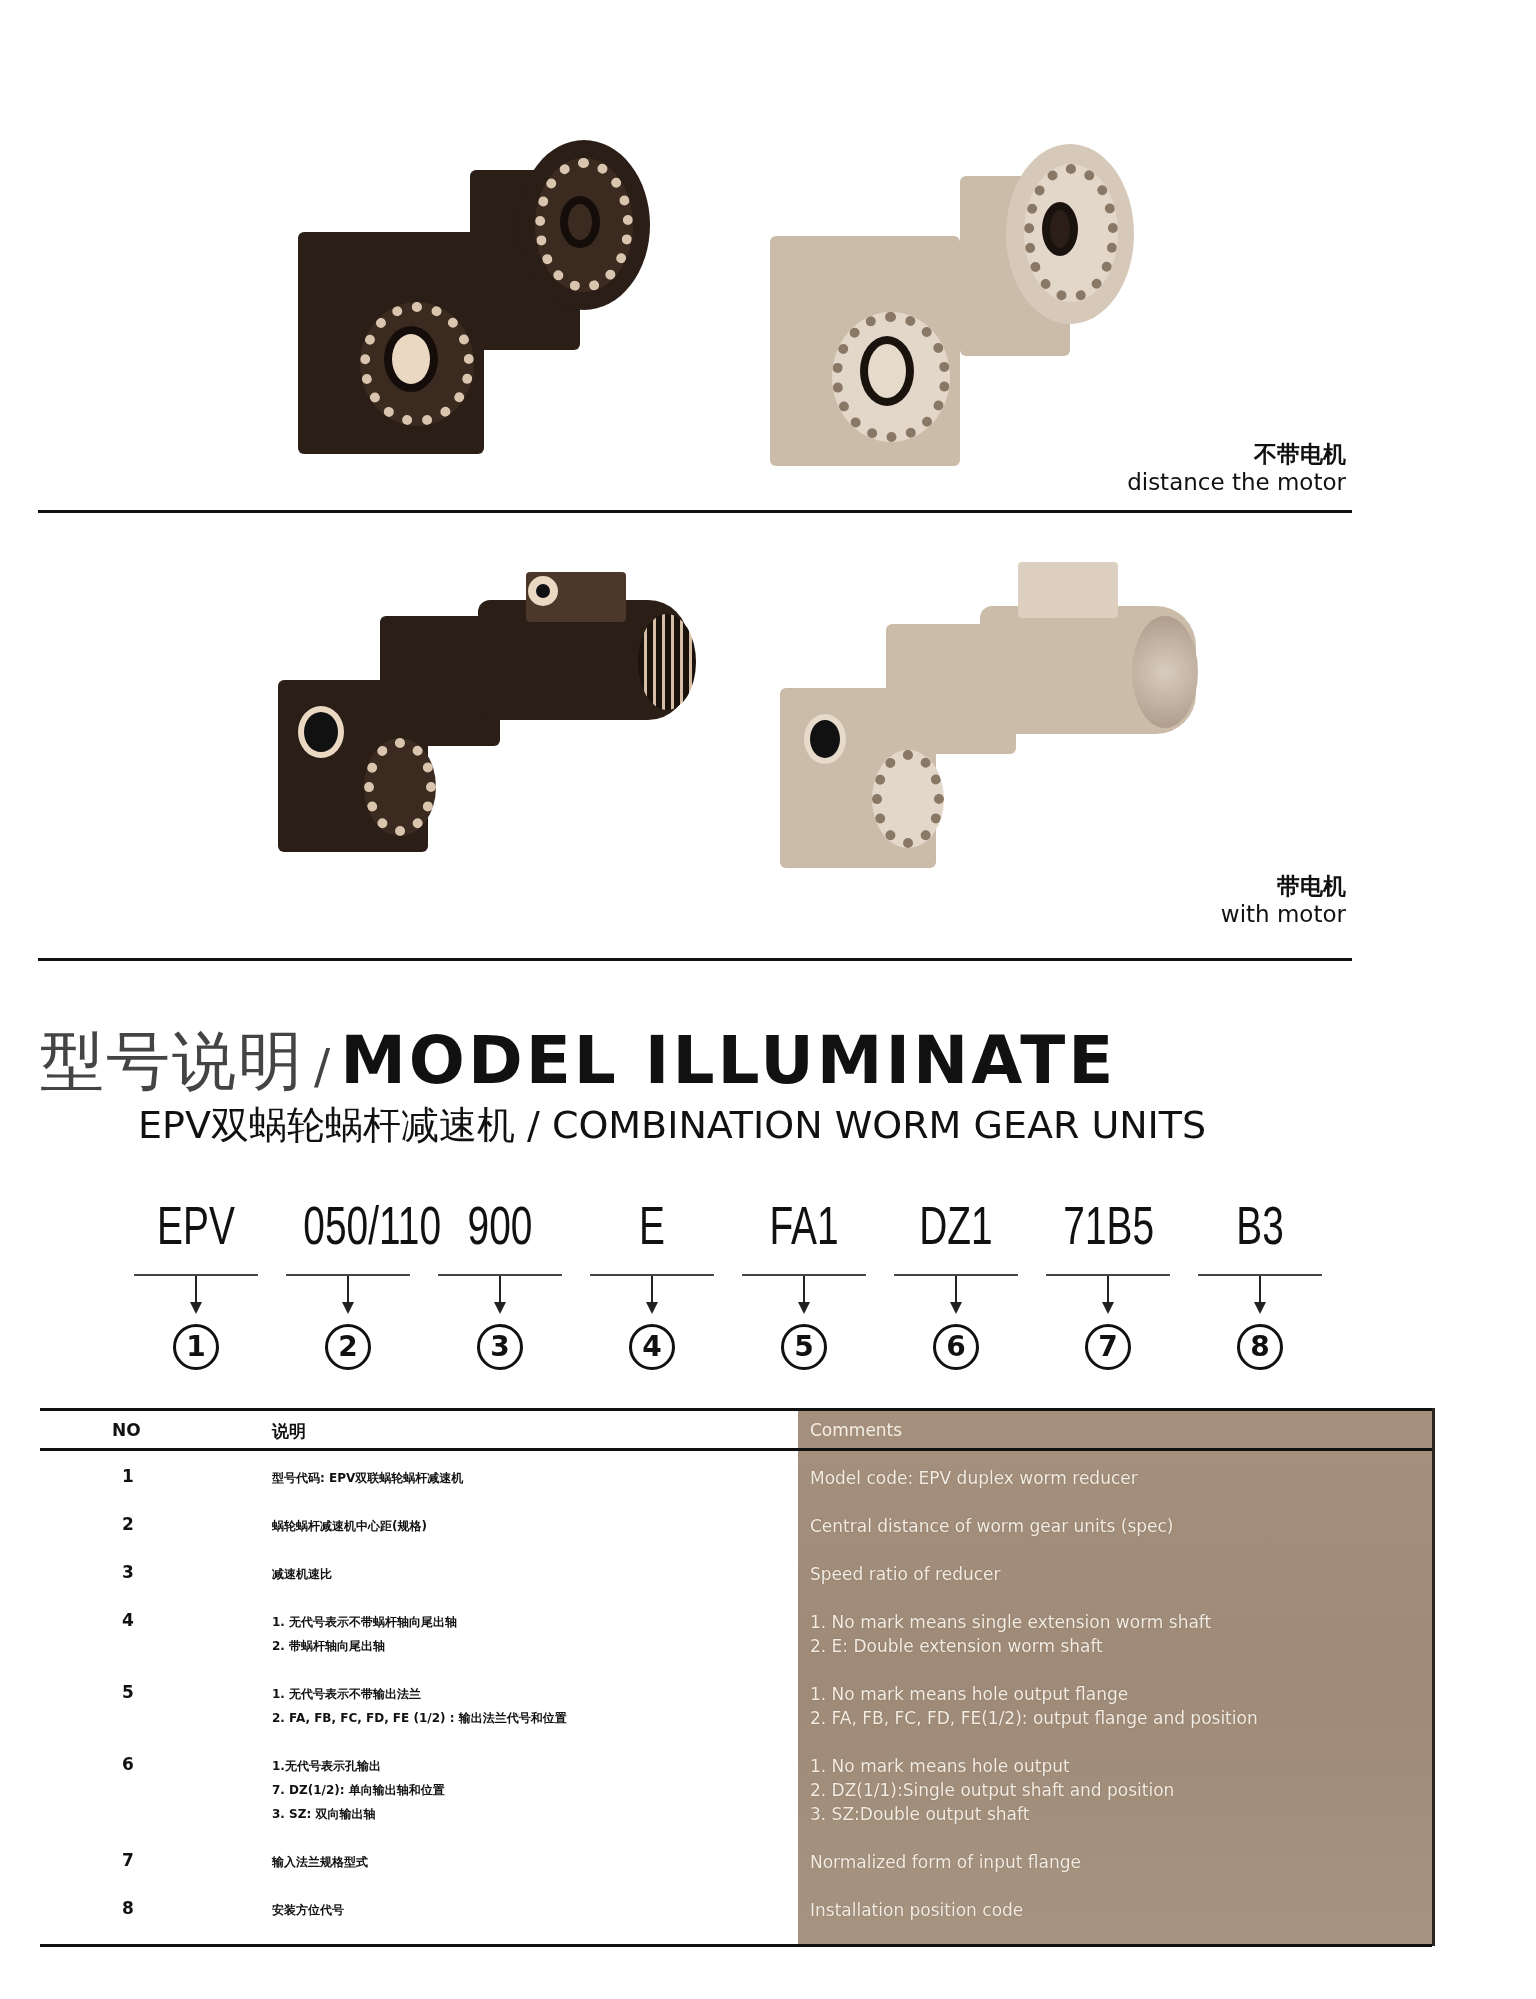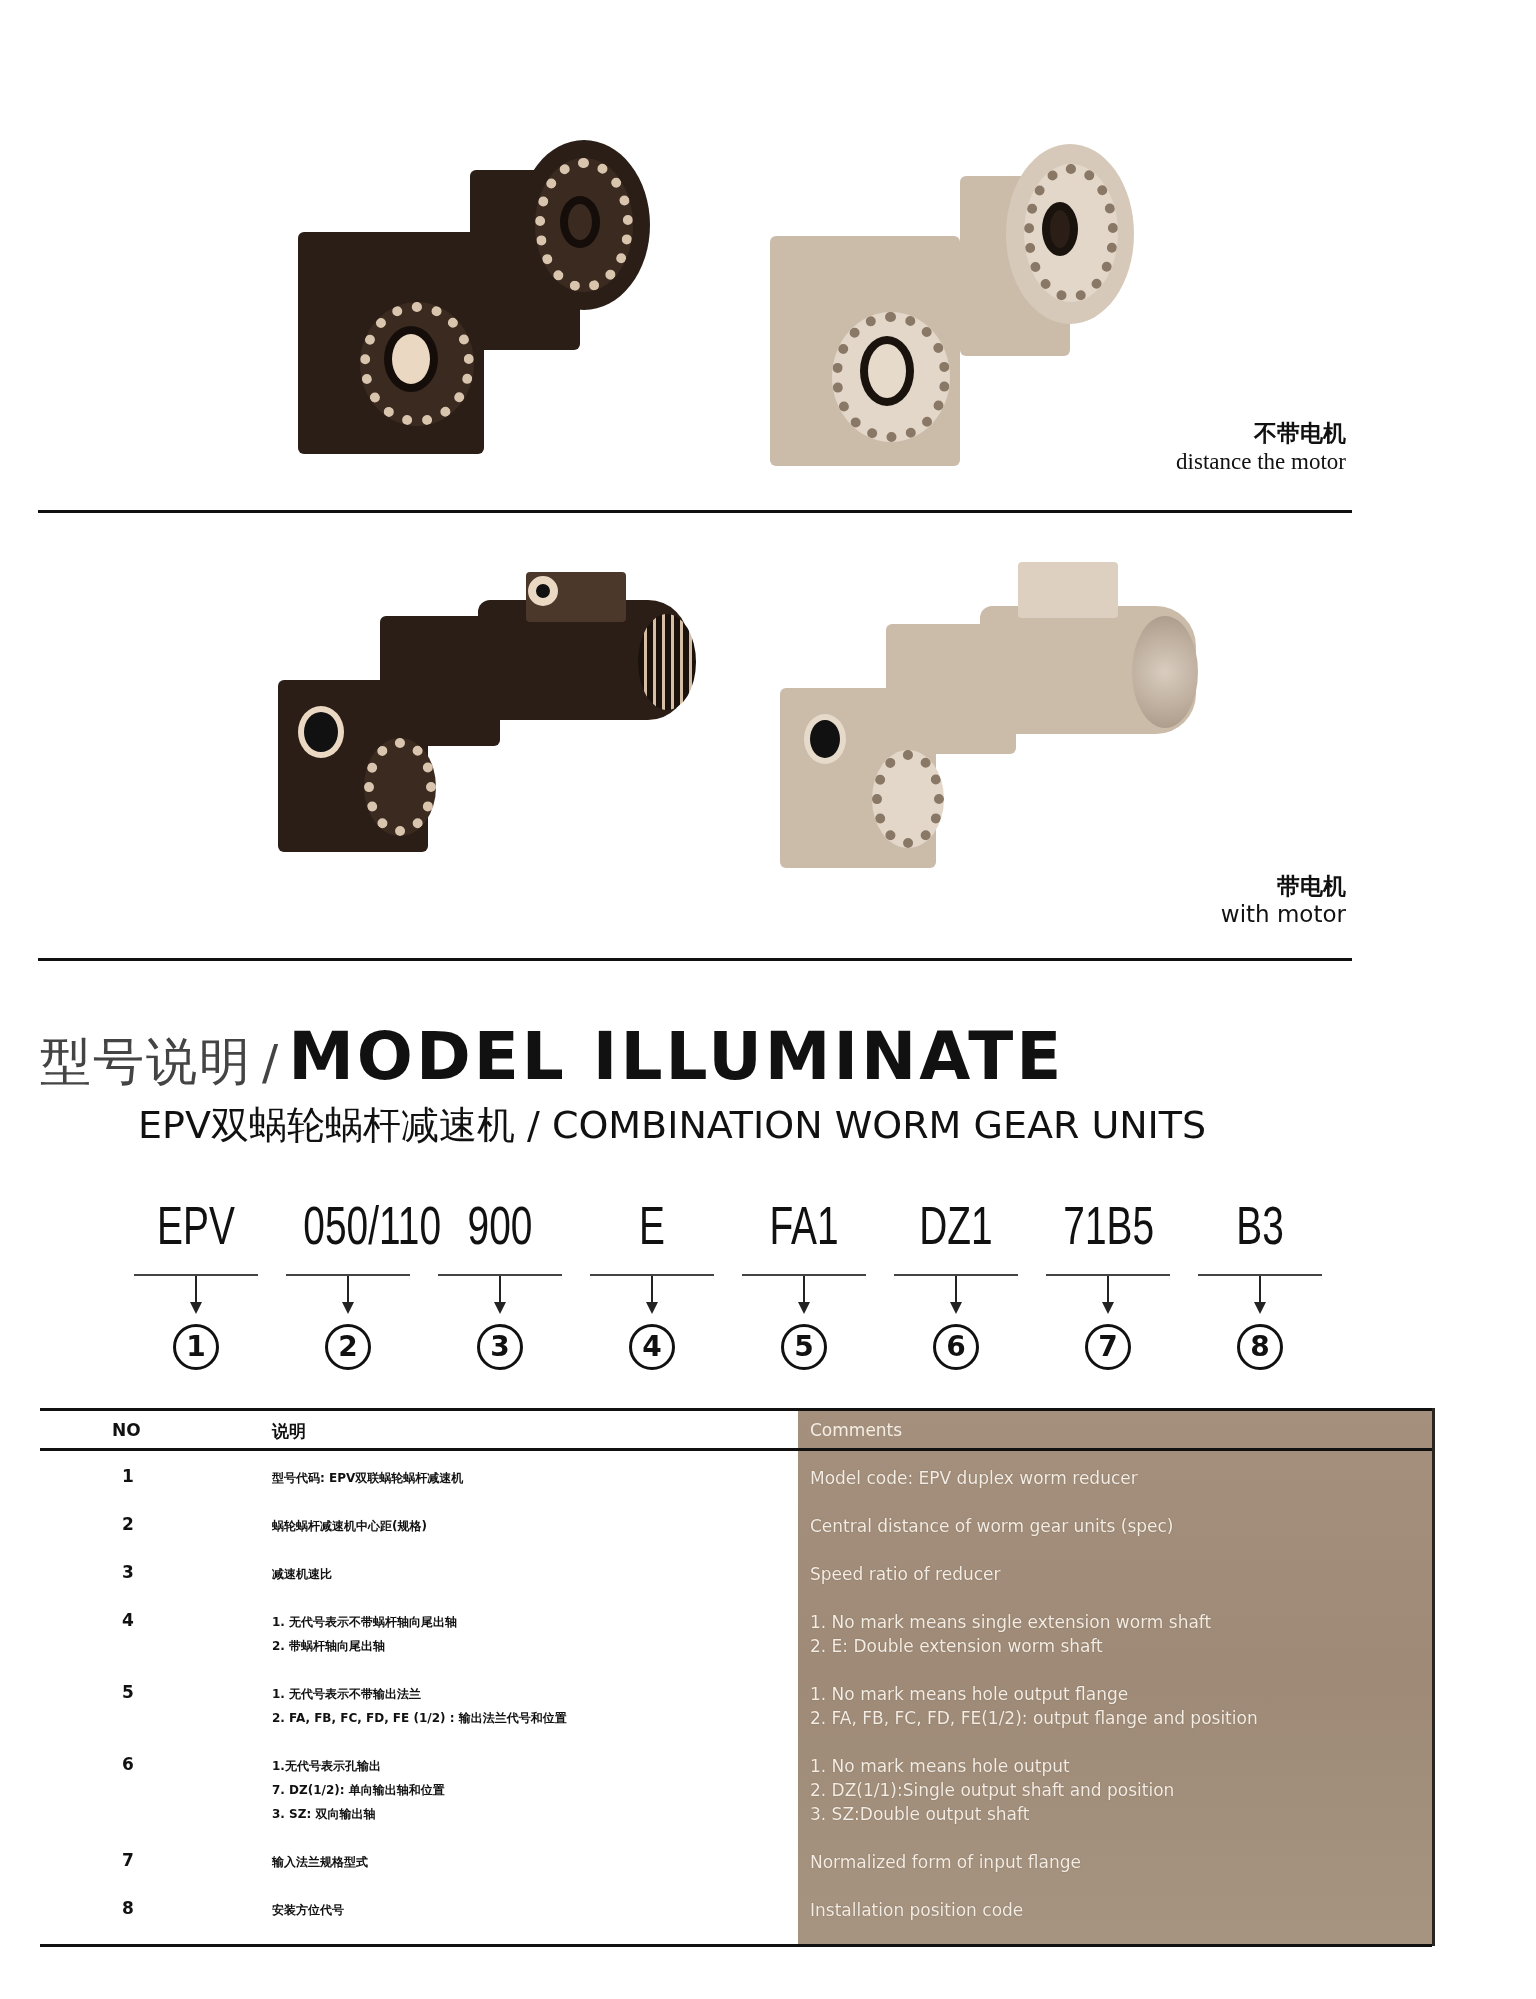--- a/index.html
+++ b/index.html
@@ -29,21 +29,21 @@
   .dark .tbox { background:#4b382b; }
   .light .tbox { background:#ddd0c1; }
 
   .caption { position:absolute; text-align:right; color:#111; }
   .caption .cn { font-size:23px; font-weight:bold; line-height:28px; }
   .caption .en { font-size:23px; line-height:28px; }
 
   .divider { position:absolute; left:38px; width:1314px; height:3px; background:#111; }
 
   .title { position:absolute; left:40px; top:1018px; white-space:nowrap; }
-  .title .cn { font-size:51px; color:#444; letter-spacing:2px; }
+  .title .cn { font-size:64px; color:#444; letter-spacing:2px; }
   .title .slash { font-size:48px; color:#444; margin:0 10px; }
   .title .en { font-size:66px; font-weight:bold; color:#111; letter-spacing:3px; }
 
   .subtitle { position:absolute; left:138px; top:1100px; font-size:38px; color:#111; white-space:nowrap; }
 
   .code-col { position:absolute; top:1190px; width:124px; text-align:center; }
   .code-val { font-family:"Liberation Sans", sans-serif; font-size:54px; font-weight:normal; transform:scaleX(0.72); display:block; height:70px; line-height:70px; color:#111; }
   .code-line { height:2px; background:#444; margin-top:14px; }
   .code-stem { width:2px; height:26px; background:#222; margin:0 auto; }
   .code-arrow { width:0; height:0; margin:0 auto; border-left:6px solid transparent; border-right:6px solid transparent; border-top:12px solid #222; }
@@ -75,21 +75,21 @@
 <div class="product light" style="left:770px; top:140px; width:380px; height:330px;">
   <div class="housing" style="left:190px; top:36px; width:110px; height:180px;"></div>
   <div class="flange" style="left:236px; top:4px; width:128px; height:180px; background:#d6c9b9;"></div>
   <div class="ring" style="left:254px; top:24px; width:74px; height:118px;"></div>
   <div class="hub" style="left:272px; top:62px; width:20px; height:38px; background:#2a1e17;"></div>
   <div class="housing" style="left:0px; top:96px; width:190px; height:230px;"></div>
   <div class="ring" style="left:62px; top:172px; width:98px; height:110px;"></div>
   <div class="hub" style="left:90px; top:196px; width:38px; height:54px;"></div>
 </div>
 
-<div class="caption" style="right:190px; top:420px;font-family:Liberation Serif, serif;">
+<div class="caption" style="right:190px; top:440px;">
   <div class="cn">不带电机</div>
   <div class="en">distance the motor</div>
 </div>
 
 <div class="divider" style="top:510px;"></div>
 
 <div class="product dark" style="left:278px; top:562px; width:420px; height:300px;">
   <div class="housing" style="left:102px; top:54px; width:120px; height:130px;"></div>
   <div class="motor" style="left:200px; top:38px; width:210px; height:120px;"></div>
   <div class="tbox" style="left:248px; top:10px; width:100px; height:50px;"></div>

